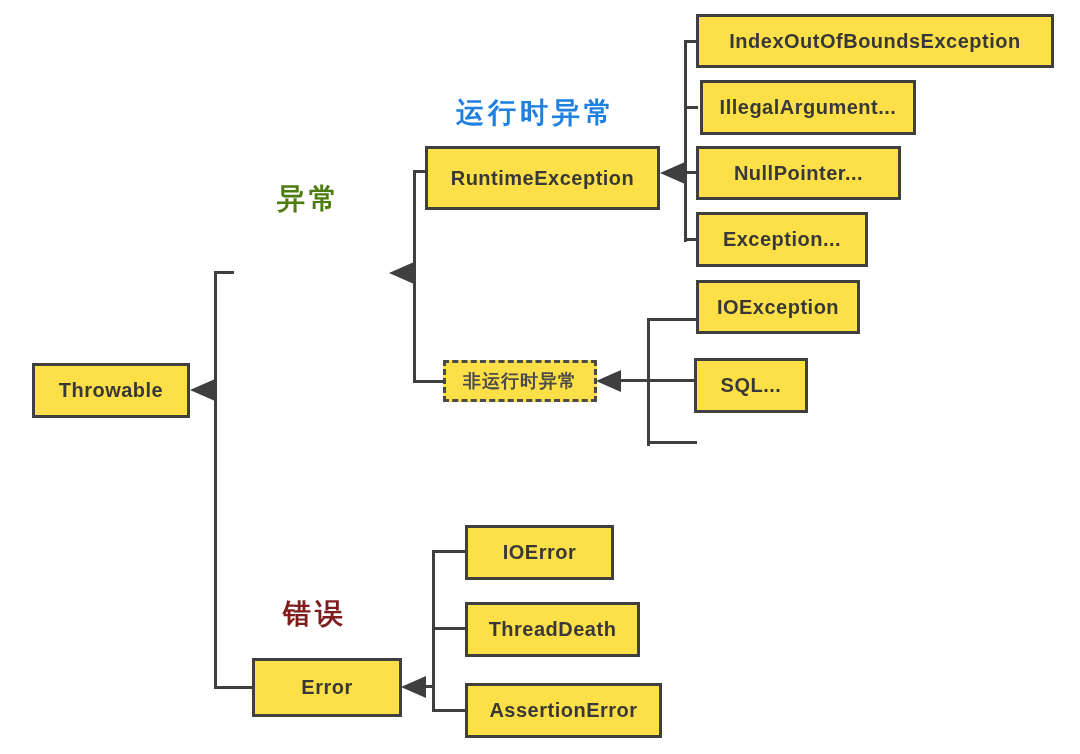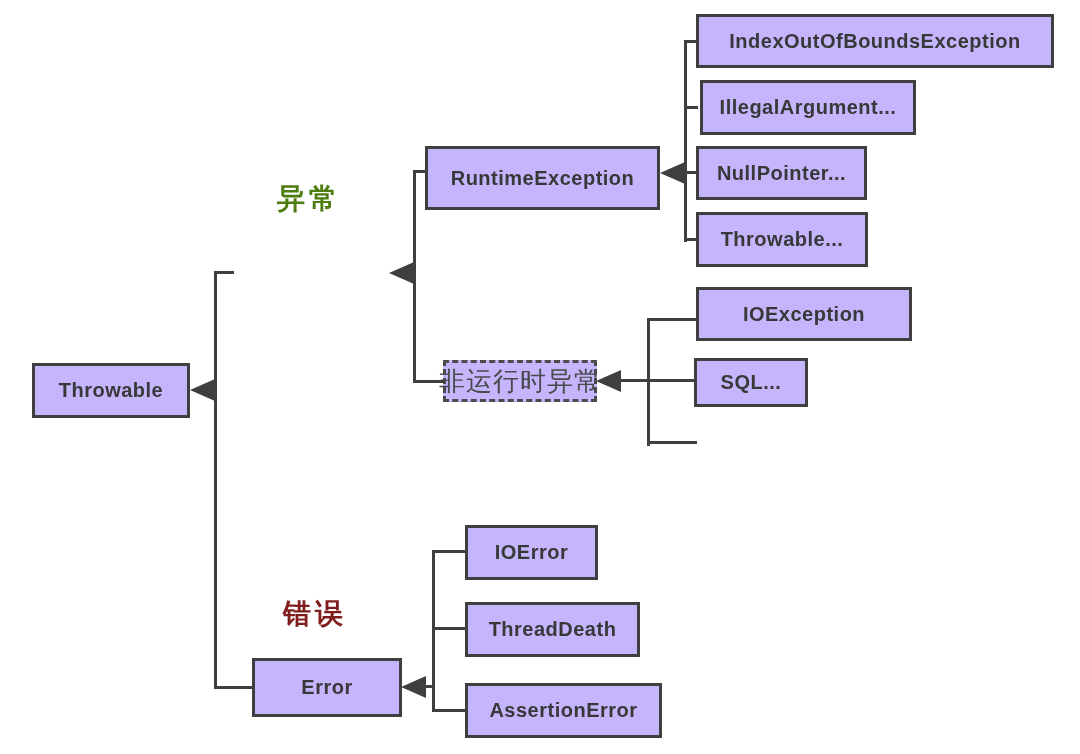--- a/index.html
+++ b/index.html
@@ -12,34 +12,34 @@
     position: relative;
     width: 1080px;
     height: 754px;
     background: #ffffff;
     overflow: hidden;
   }
   .node {
     position: absolute;
     box-sizing: border-box;
     border: 3px solid #3f3f3f;
-    background: #c4b5fd;
+    background: #fde047;
     display: flex;
     align-items: center;
     justify-content: center;
     font-weight: bold;
     font-size: 20px;
     color: #383838;
     letter-spacing: 0.5px;
     white-space: nowrap;
   }
   .node.dashed {
     border: 3px dashed #4a4a4a;
-    font-weight: normal;
-    font-size: 26px;
+    font-weight: bold;
+    font-size: 18px;
     color: #4a4a4a;
     letter-spacing: 1px;
   }
   .hline, .vline {
     position: absolute;
     background: #3f3f3f;
   }
   .hline { height: 3px; }
   .vline { width: 3px; }
   .arrow-left {
@@ -57,45 +57,46 @@
     letter-spacing: 4px;
     white-space: nowrap;
   }
 </style>
 </head>
 <body>
 
 <div class="canvas">
 
   <div class="anno" style="left: 277px; top: 180px; color: #4d7c0f;">异常</div>
+  <div class="anno" style="left: 456px; top: 94px; color: rgb(31, 128, 224);">运行时异常</div>
   <div class="anno" style="left: 283px; top: 595px; color: #7f1d1d;">错误</div>
 
   <div class="node" style="left:32px; top:363px; width:158px; height:55px;">Throwable</div>
 
 
   <div class="node" style="left:425px; top:146px; width:235px; height:64px;">RuntimeException</div>
 
   <div class="node" style="left:696px; top:14px; width:358px; height:54px;">IndexOutOfBoundsException</div>
 
   <div class="node" style="left:700px; top:80px; width:216px; height:55px;">IllegalArgument...</div>
 
-  <div class="node" style="left:696px; top:146px; width:171px; height:54px;">NullPointer...</div>
+  <div class="node" style="left:696px; top:146px; width:205px; height:54px;">NullPointer...</div>
 
-  <div class="node" style="left:696px; top:212px; width:172px; height:55px;">Throwable...</div>
+  <div class="node" style="left:696px; top:212px; width:172px; height:55px;">Exception...</div>
 
   <div class="node dashed" style="left:443px; top:360px; width:154px; height:42px;">非运行时异常</div>
 
-  <div class="node" style="left:696px; top:287px; width:216px; height:54px;">IOException</div>
+  <div class="node" style="left:696px; top:280px; width:164px; height:54px;">IOException</div>
 
-  <div class="node" style="left:694px; top:358px; width:114px; height:49px;">SQL...</div>
+  <div class="node" style="left:694px; top:358px; width:114px; height:55px;">SQL...</div>
 
 
   <div class="node" style="left:252px; top:658px; width:150px; height:59px;">Error</div>
 
-  <div class="node" style="left:465px; top:525px; width:133px; height:55px;">IOError</div>
+  <div class="node" style="left:465px; top:525px; width:149px; height:55px;">IOError</div>
 
   <div class="node" style="left:465px; top:602px; width:175px; height:55px;">ThreadDeath</div>
 
   <div class="node" style="left:465px; top:683px; width:197px; height:55px;">AssertionError</div>
 
   <div class="vline" style="left:214px; top:271px; height:418px;"></div>
   <div class="hline" style="left:214px; top:271px; width:20px;"></div>
   <div class="hline" style="left:214px; top:686px; width:40px;"></div>
   <div class="arrow-left" style="left:190px; top:379px;"></div>
 

